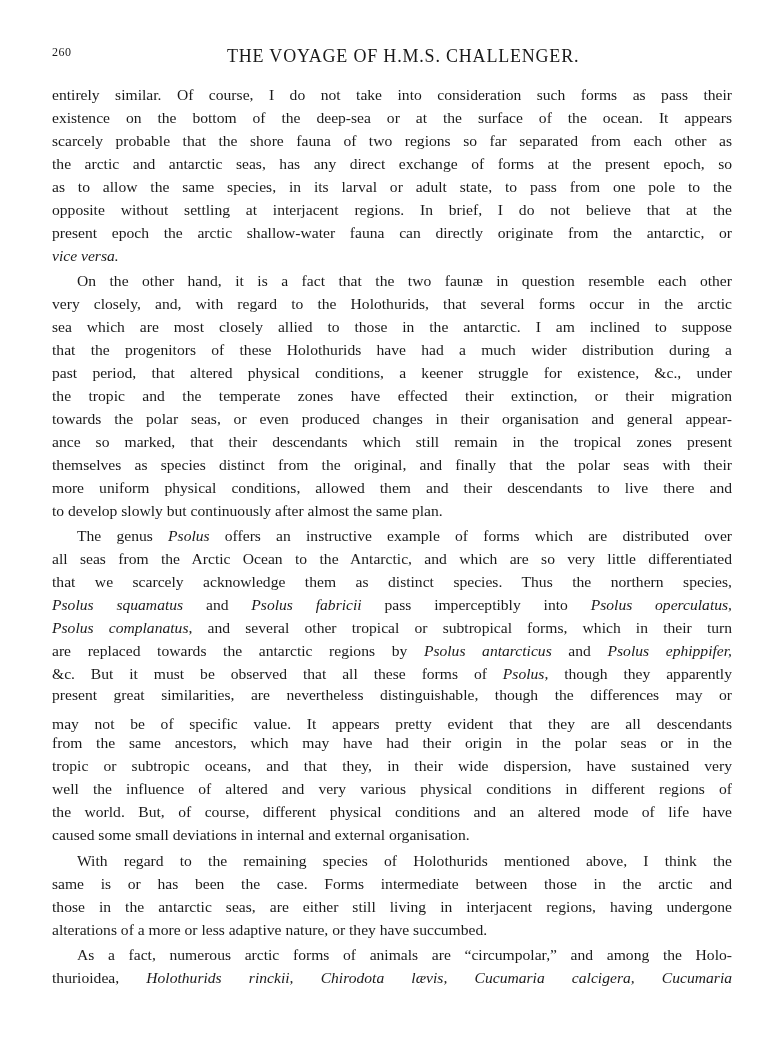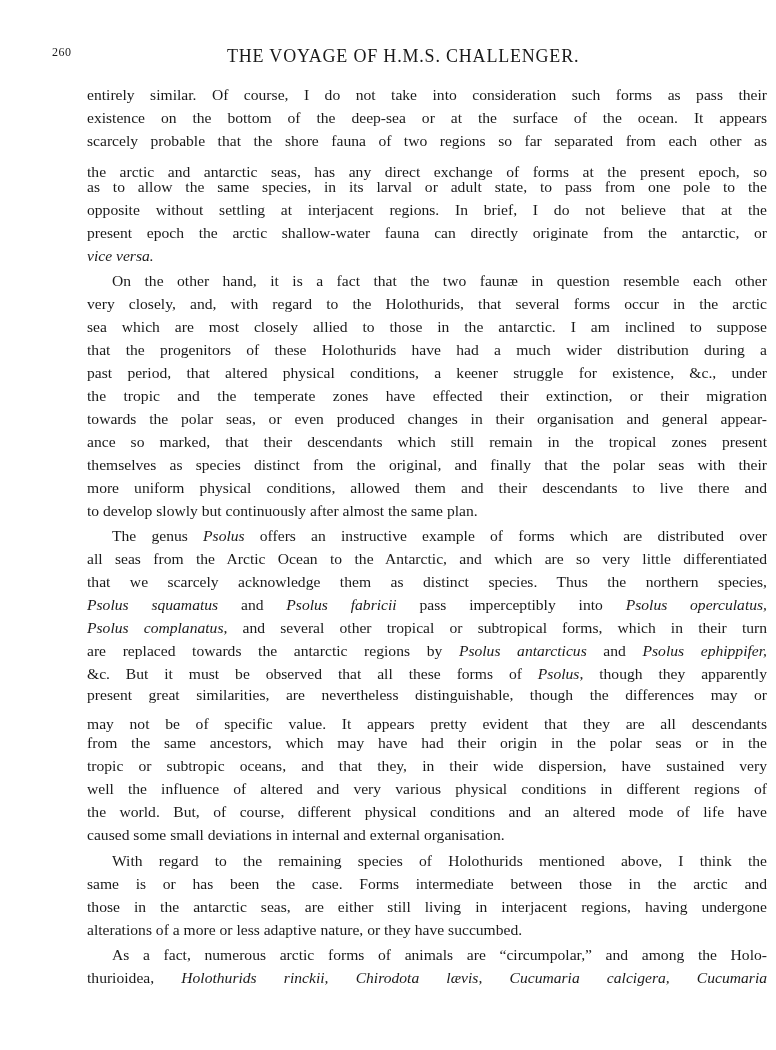--- a/index.html
+++ b/index.html
@@ -1,40 +1,40 @@
 <!DOCTYPE html>
 <html><head>
   <meta charset="utf-8">
   <style>
     html, body { margin: 0; padding: 0; background: #ffffff; }
     body { width: 776px; height: 1050px; position: relative; overflow: hidden; color: #1a1a1a; }
     .page { position: absolute; left: 52px; top: 0; width: 680px; font-family: "Liberation Serif", "DejaVu Serif", serif; }
     .running-head { position: absolute; top: 45px; left: 0; width: 680px; height: 20px; font-size: 14.5px; letter-spacing: 0.5px; }
     .page-number { position: absolute; left: 0; top: 0; font-size: 12px; }
     .running-title { position: absolute; left: 175px; top: 1px; font-size: 18px; letter-spacing: 0.8px; }
-    .line { position: absolute; left: 0; width: 680px; font-size: 15.6px; line-height: 23px; white-space: nowrap; text-align: justify; text-align-last: justify; margin-left: 35px; }
+    .line { position: absolute; left: 0; width: 680px; font-size: 15.6px; line-height: 23px; white-space: nowrap; text-align: justify; text-align-last: justify; }
     .line.last { text-align-last: left; }
     .line.indent { left: 25px; width: 655px; }
     i { font-style: italic; }
   </style>
 </head>
 <body>
 
 <div class="page">
   <div class="running-head">
     <span class="page-number">260</span>
     <span class="running-title">THE VOYAGE OF H.M.S. CHALLENGER.</span>
   </div>
 
   <div>
 
     <div class="line" style="top:83px">entirely similar.  Of course, I do not take into consideration such forms as pass their</div>
     <div class="line" style="top:106px">existence on the bottom of the deep-sea or at the surface of the ocean.  It appears</div>
     <div class="line" style="top:129px">scarcely probable that the shore fauna of two regions so far separated from each other as</div>
-    <div class="line" style="top:160px">the arctic and antarctic seas, has any direct exchange of forms at the present epoch, so</div>
+    <div class="line" style="top:152px">the arctic and antarctic seas, has any direct exchange of forms at the present epoch, so</div>
     <div class="line" style="top:175px">as to allow the same species, in its larval or adult state, to pass from one pole to the</div>
     <div class="line" style="top:198px">opposite without settling at interjacent regions.  In brief, I do not believe that at the</div>
     <div class="line" style="top:221px">present epoch the arctic shallow-water fauna can directly originate from the antarctic, or</div>
     <div class="line last" style="top:244px"><i>vice versa.</i></div>
 
     <div class="line indent" style="top:269px">On the other hand, it is a fact that the two faunæ in question resemble each other</div>
     <div class="line" style="top:292px">very closely, and, with regard to the Holothurids, that several forms occur in the arctic</div>
     <div class="line" style="top:315px">sea which are most closely allied to those in the antarctic.  I am inclined to suppose</div>
     <div class="line" style="top:338px">that the progenitors of these Holothurids have had a much wider distribution during a</div>
     <div class="line" style="top:361px">past period, that altered physical conditions, a keener struggle for existence, &amp;c., under</div>

